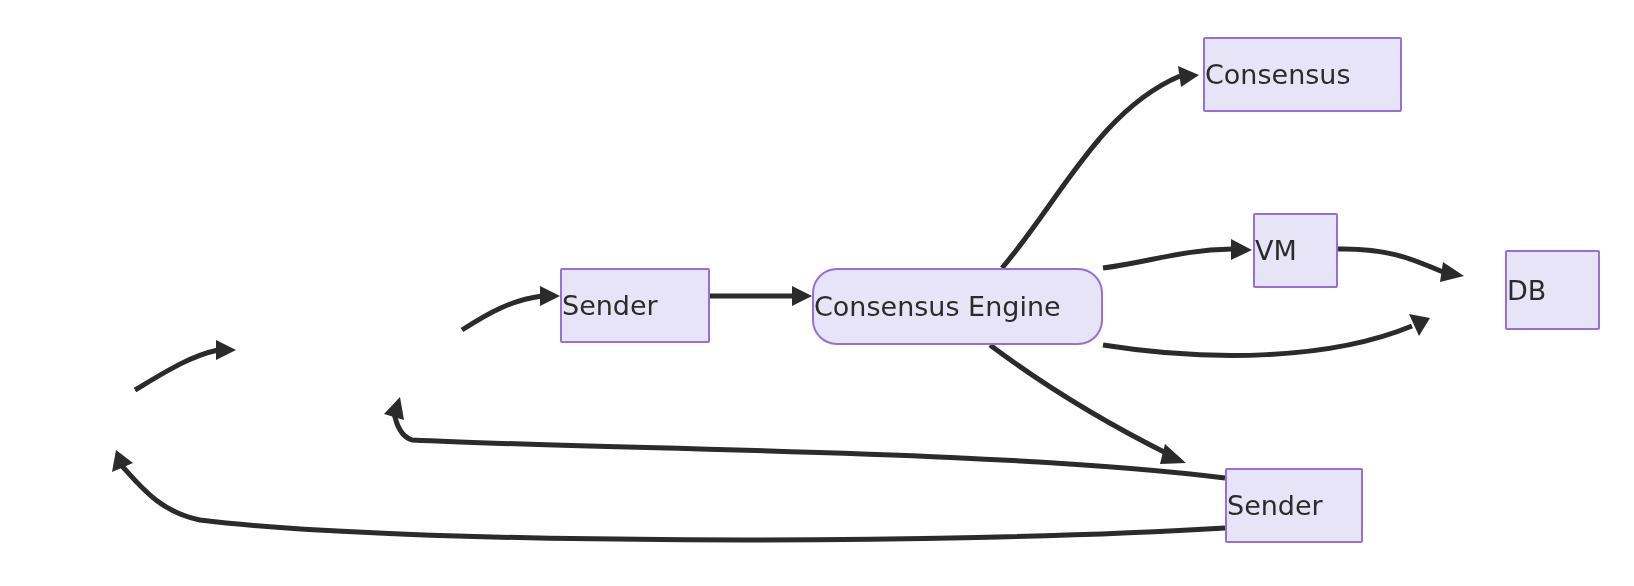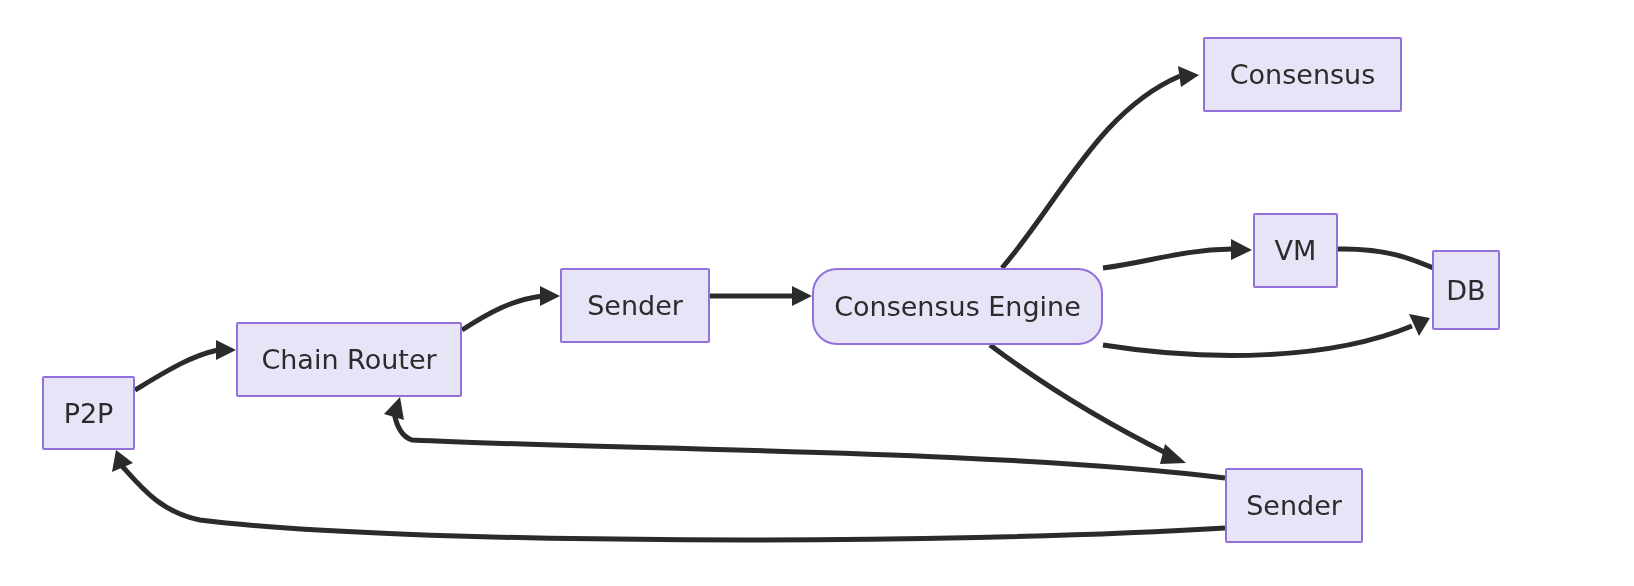--- a/index.html
+++ b/index.html
@@ -25,21 +25,21 @@
     height: 586px;
   }
   .node {
     position: absolute;
     box-sizing: border-box;
     background: #e8e4f8;
     border: 2px solid #9370db;
     border-radius: 2px;
     display: flex;
     align-items: center;
-    justify-content: center;
+    justify-content: flex-start;
     color: #2b2b2b;
     font-size: 27px;
     font-family: "DejaVu Sans", sans-serif;
     line-height: 1;
     white-space: nowrap;
     z-index: 2;
   }
   .node-label {
     pointer-events: none;
   }
@@ -106,45 +106,39 @@
       <polygon class="arrow-head" points="384,414 400,397 404,420"></polygon>
     </g>
 
     <g>
       <path class="edge-path" d="M 1225,528 C 950,545 400,545 200,520 C 160,512 140,486 122,466"></path>
       <polygon class="arrow-head" points="112,472 116,450 133,463"></polygon>
     </g>
 
   </svg>
 
-  <div class="node" style="left:42px; top:376px; width:93px; height:74px;">
-    <span class="node-label">P2P</span>
-  </div>
 
-  <div class="node" style="left:236px; top:322px; width:226px; height:75px;">
-    <span class="node-label">Chain Router</span>
-  </div>
 
   <div class="node" style="left:560px; top:268px; width:150px; height:75px;">
     <span class="node-label">Sender</span>
   </div>
 
   <div class="node" style="left:812px; top:268px; width:291px; height:77px;border-radius:25px;">
     <span class="node-label">Consensus Engine</span>
   </div>
 
   <div class="node" style="left:1203px; top:37px; width:199px; height:75px;">
     <span class="node-label">Consensus</span>
   </div>
 
   <div class="node" style="left:1253px; top:213px; width:85px; height:75px;">
     <span class="node-label">VM</span>
   </div>
 
-  <div class="node" style="left:1432px; top:250px; width:68px; height:80px;">
+  <div class="node" style="left:1505px; top:250px; width:95px; height:80px;">
     <span class="node-label">DB</span>
   </div>
 
   <div class="node" style="left:1225px; top:468px; width:138px; height:75px;">
     <span class="node-label">Sender</span>
   </div>
 
 </div>
 
 </body></html>

